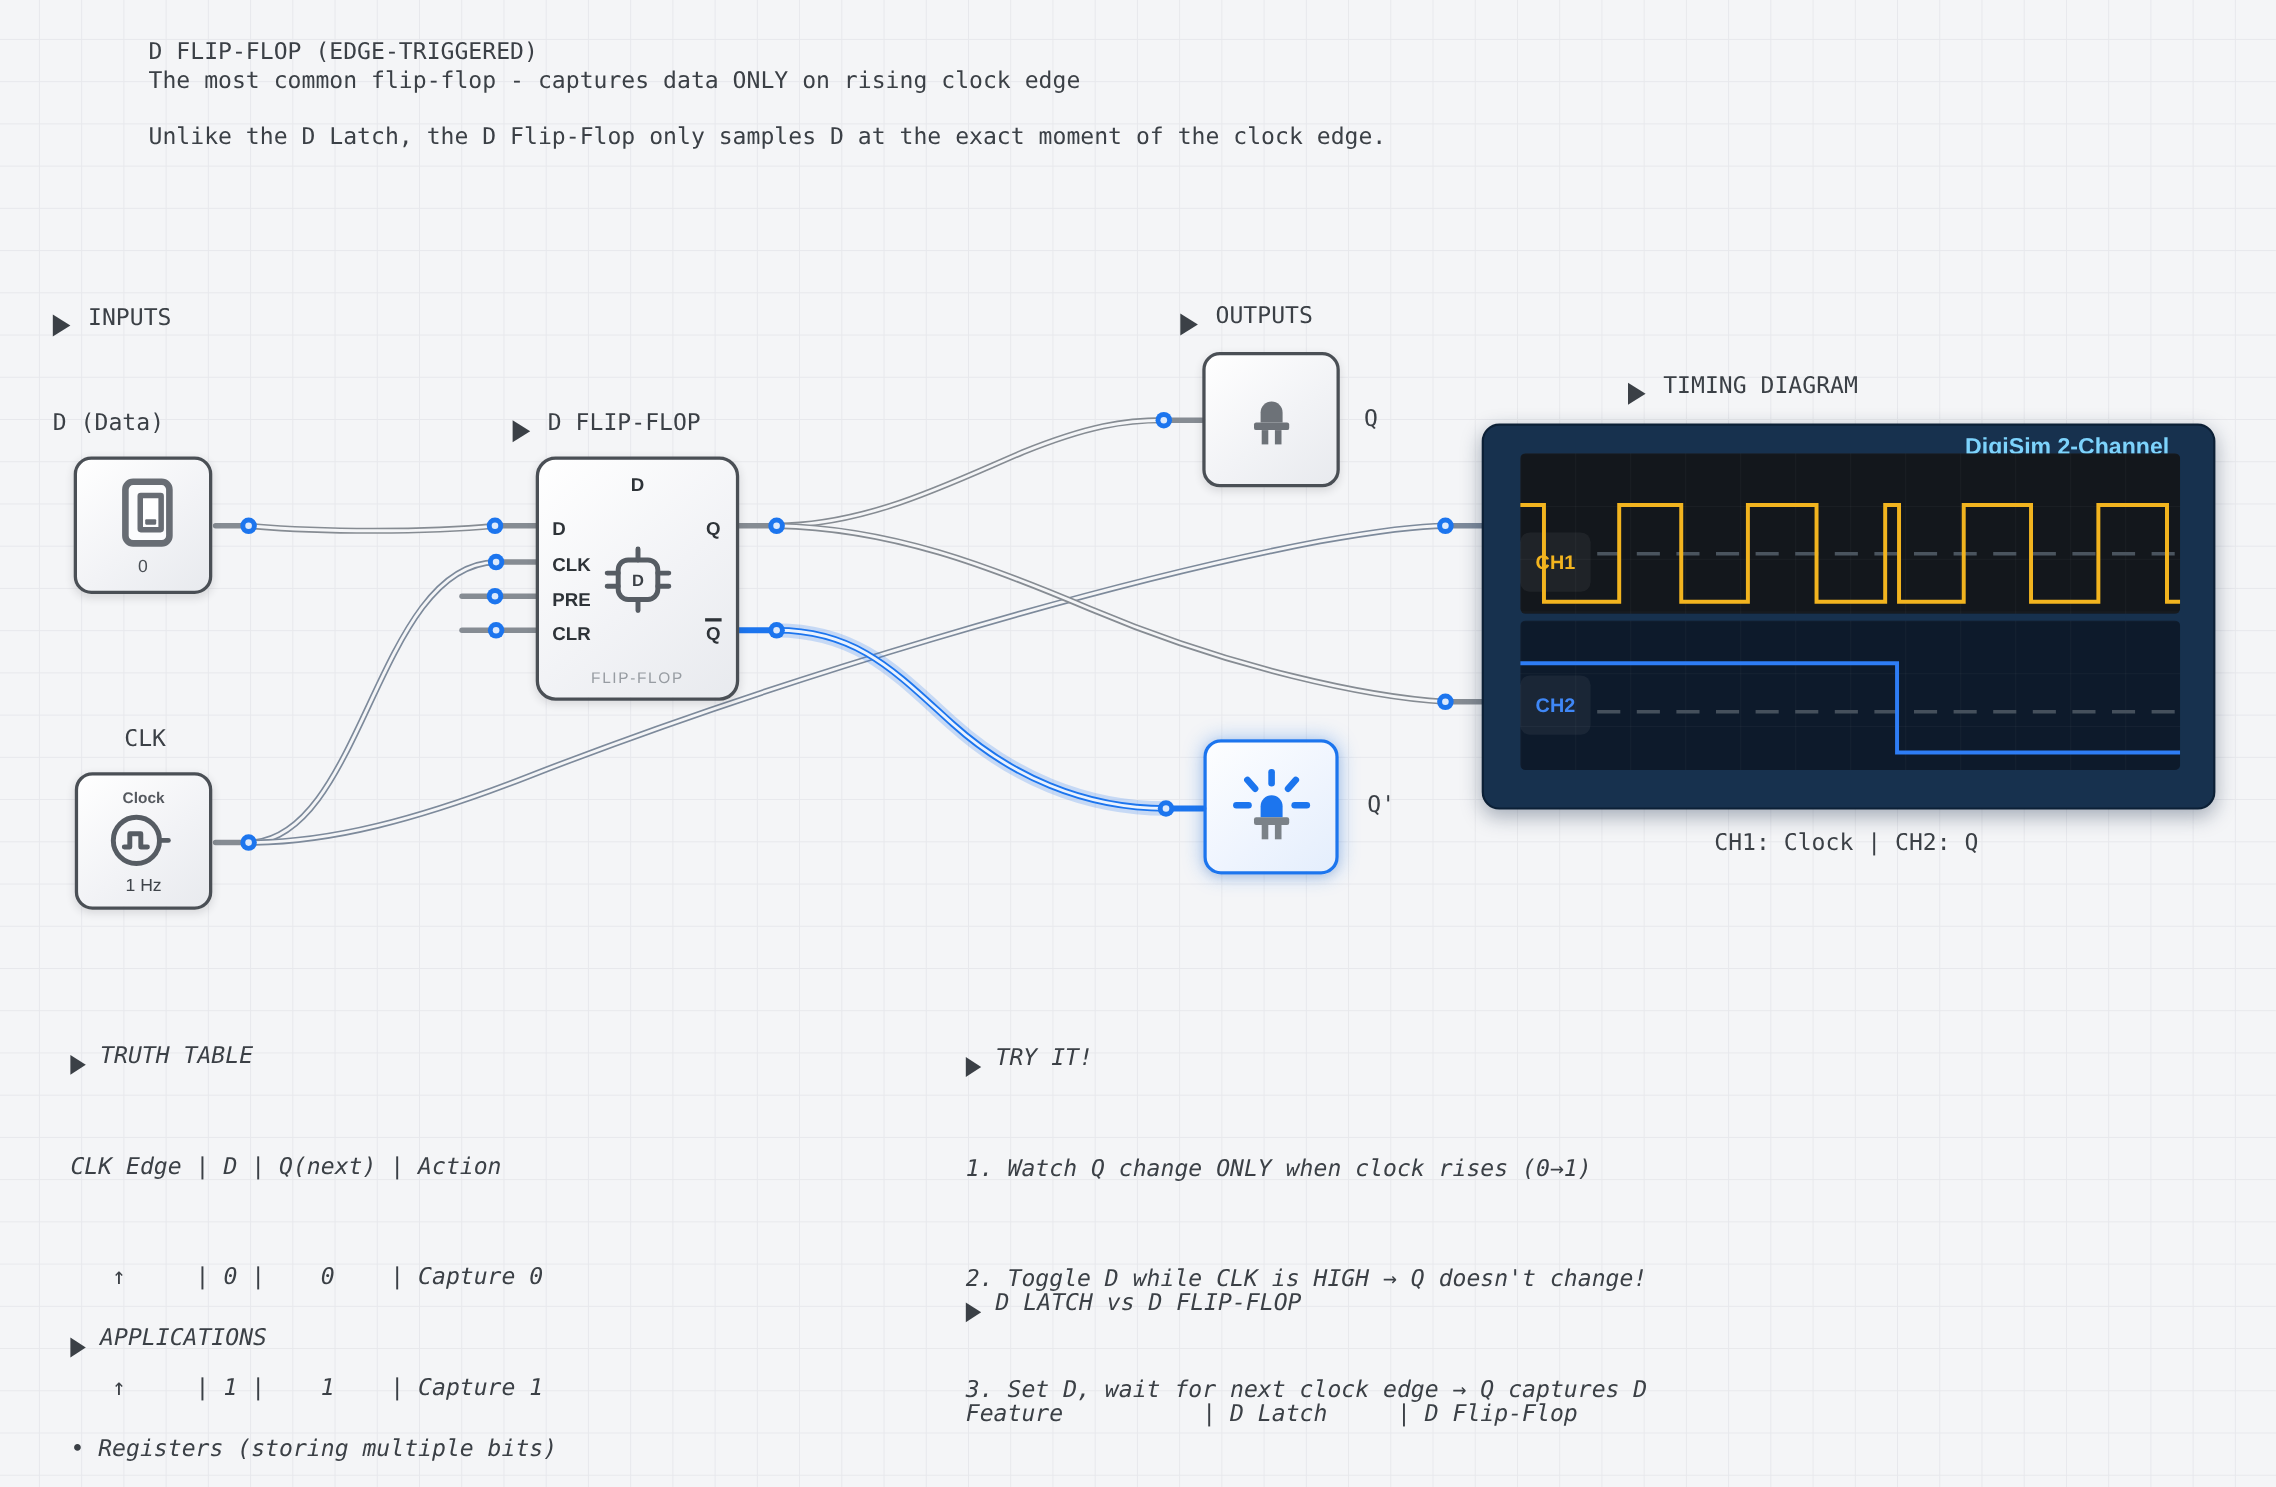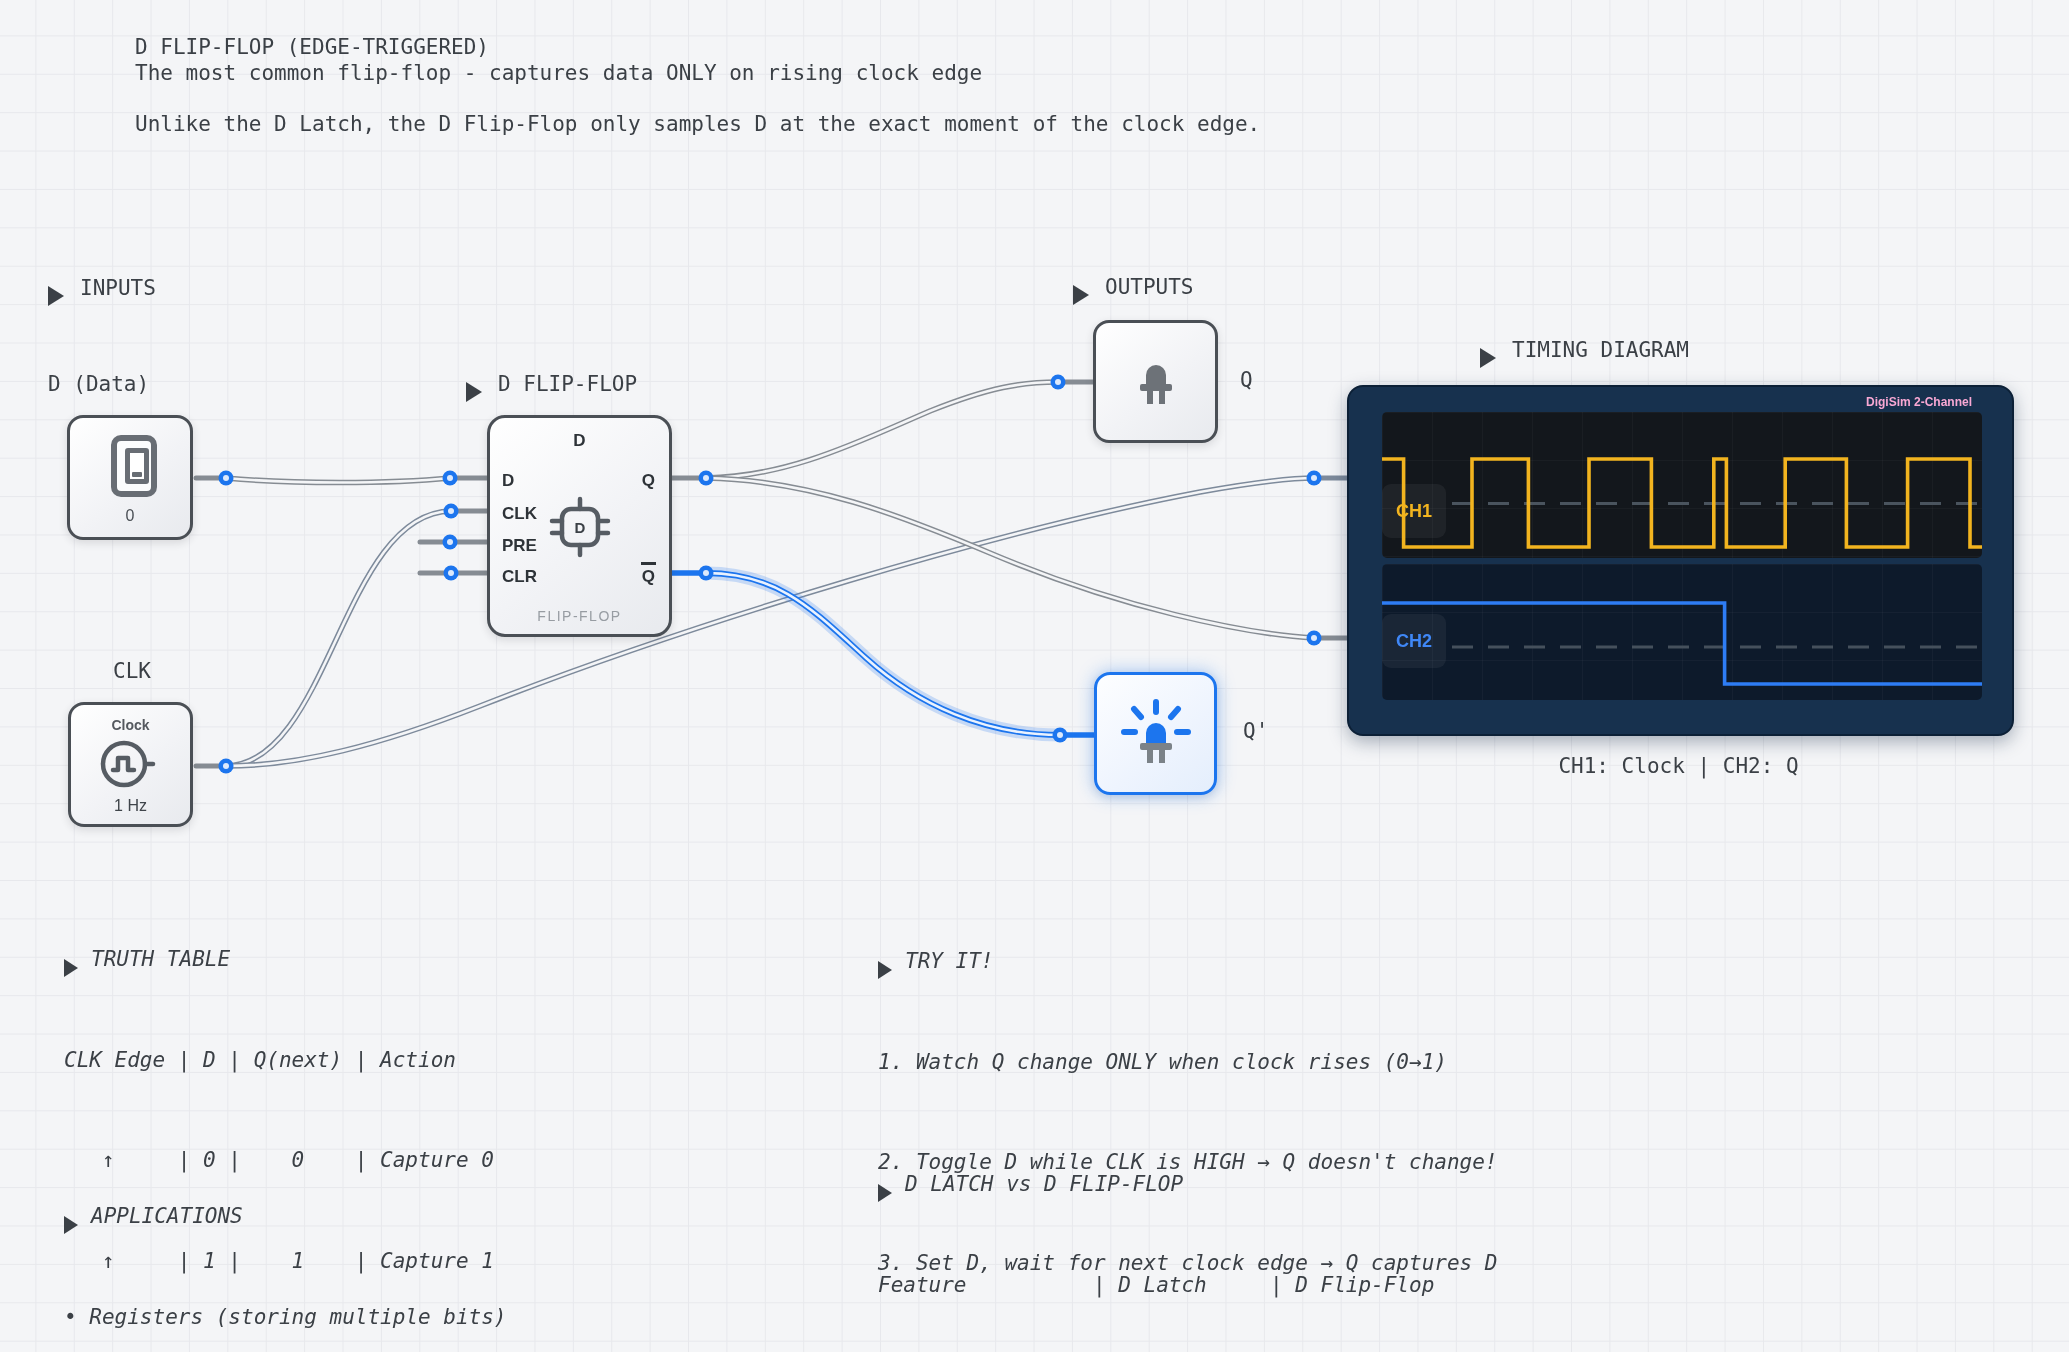--- a/index.html
+++ b/index.html
@@ -32,21 +32,21 @@
           font-family:"Liberation Sans","DejaVu Sans",sans-serif;color:#4a4f55;}
   .qbar-line{position:absolute;height:2.5px;background:#2e3338;}
   
   .sw-outer{position:absolute;left:41px;top:17px;width:34px;height:50px;border:6px solid #686d74;border-radius:10px;background:#fbfcfd;}
   .sw-inner{position:absolute;left:8px;top:7px;width:14px;height:26px;border:5px solid #686d74;border-radius:3px;background:#fff;}
   .sw-bar{position:absolute;left:2px;bottom:2px;width:10px;height:5px;background:#686d74;border-radius:1px;}
   
   .scope{position:absolute;left:1347px;top:385px;width:663px;height:347px;background:#17314e;
          border:2px solid #0c2036;border-radius:16px;box-shadow:0 6px 18px rgba(20,40,70,.35);}
   .scope-brand{position:absolute;right:40px;top:8px;font-family:"Liberation Sans","DejaVu Sans",sans-serif;
-         font-size:12px;font-weight:bold;color:#f9a8d4;}
+         font-size:21px;font-weight:bold;color:#7dd3fc;}
   .screen{position:absolute;left:33px;top:25px;width:600px;height:288px;}
   .band{position:absolute;left:0;width:600px;border-radius:5px;
         background-image:linear-gradient(rgba(255,255,255,.030) 1px,transparent 1px),
                          linear-gradient(90deg,rgba(255,255,255,.030) 1px,transparent 1px);
         background-size:50px 48px;}
   .band1{top:0;height:146px;background-color:#13171c;}
   .band2{top:152px;height:136px;background-color:#0d1a2b;}
   .chlabel{position:absolute;left:0;width:64px;height:54px;border-radius:9px;
         background:rgba(255,255,255,.055);display:flex;align-items:center;justify-content:center;
         font-family:"Liberation Sans","DejaVu Sans",sans-serif;font-size:18px;font-weight:bold;}

